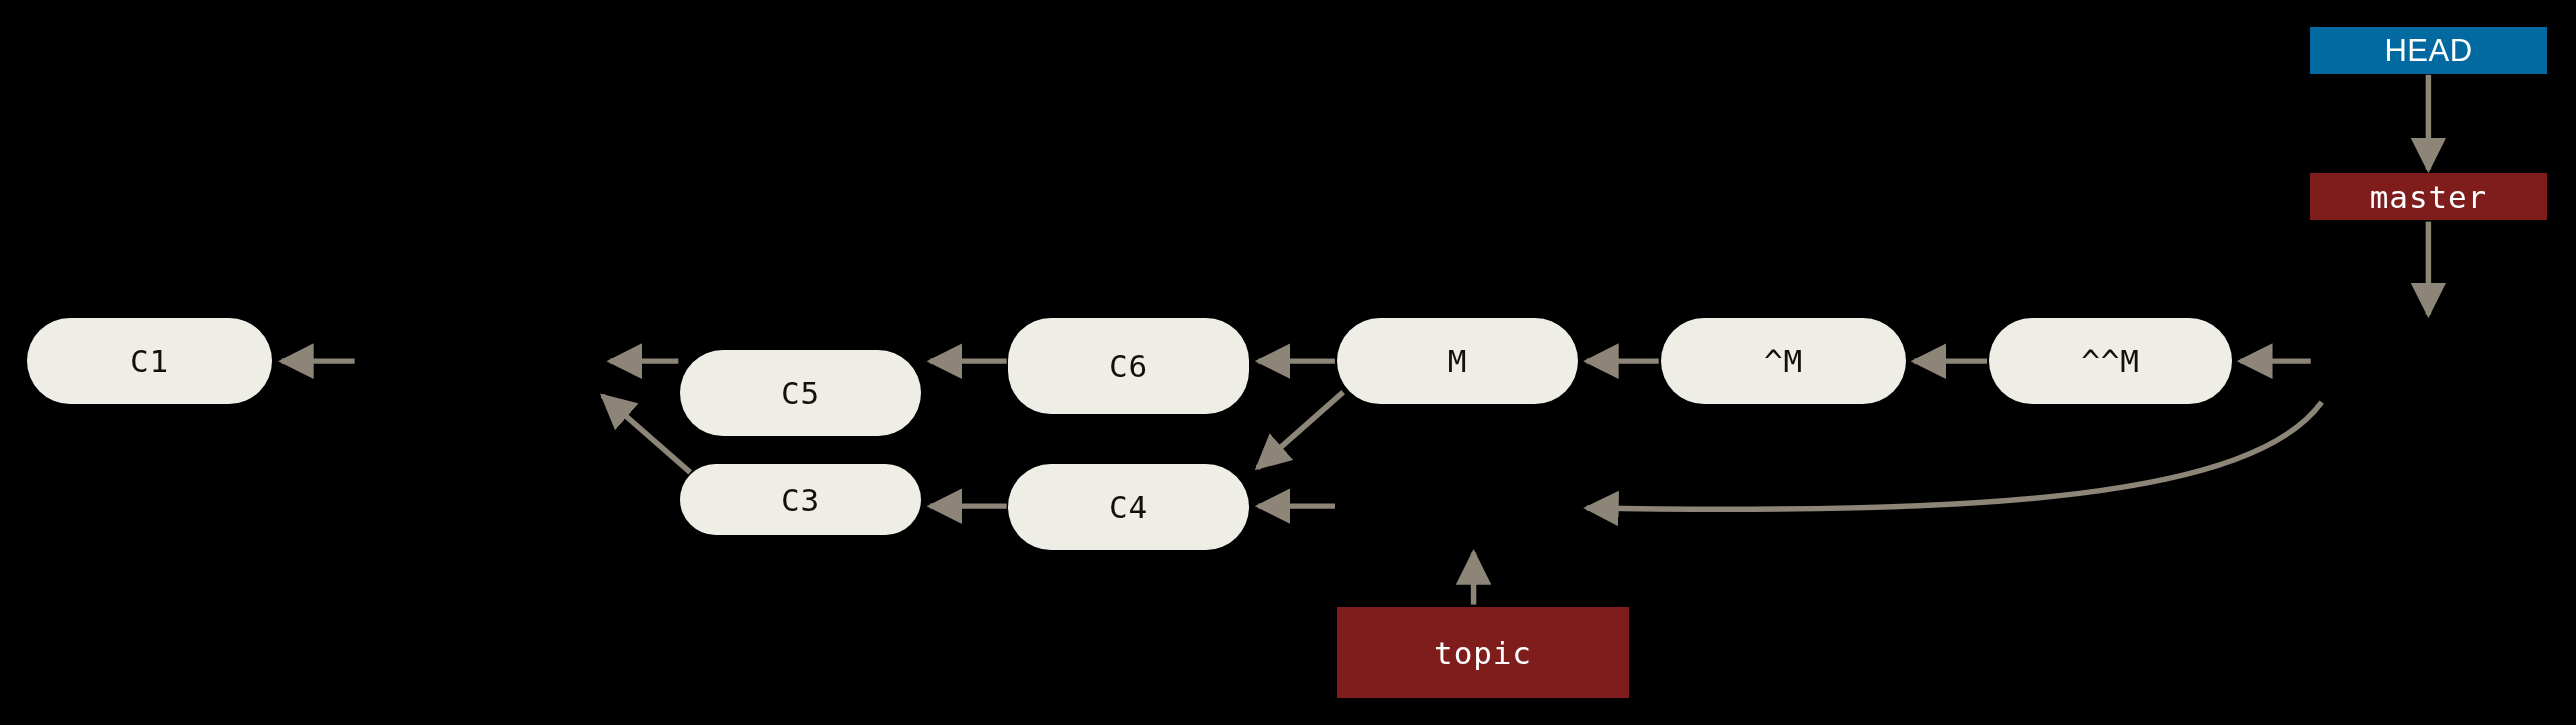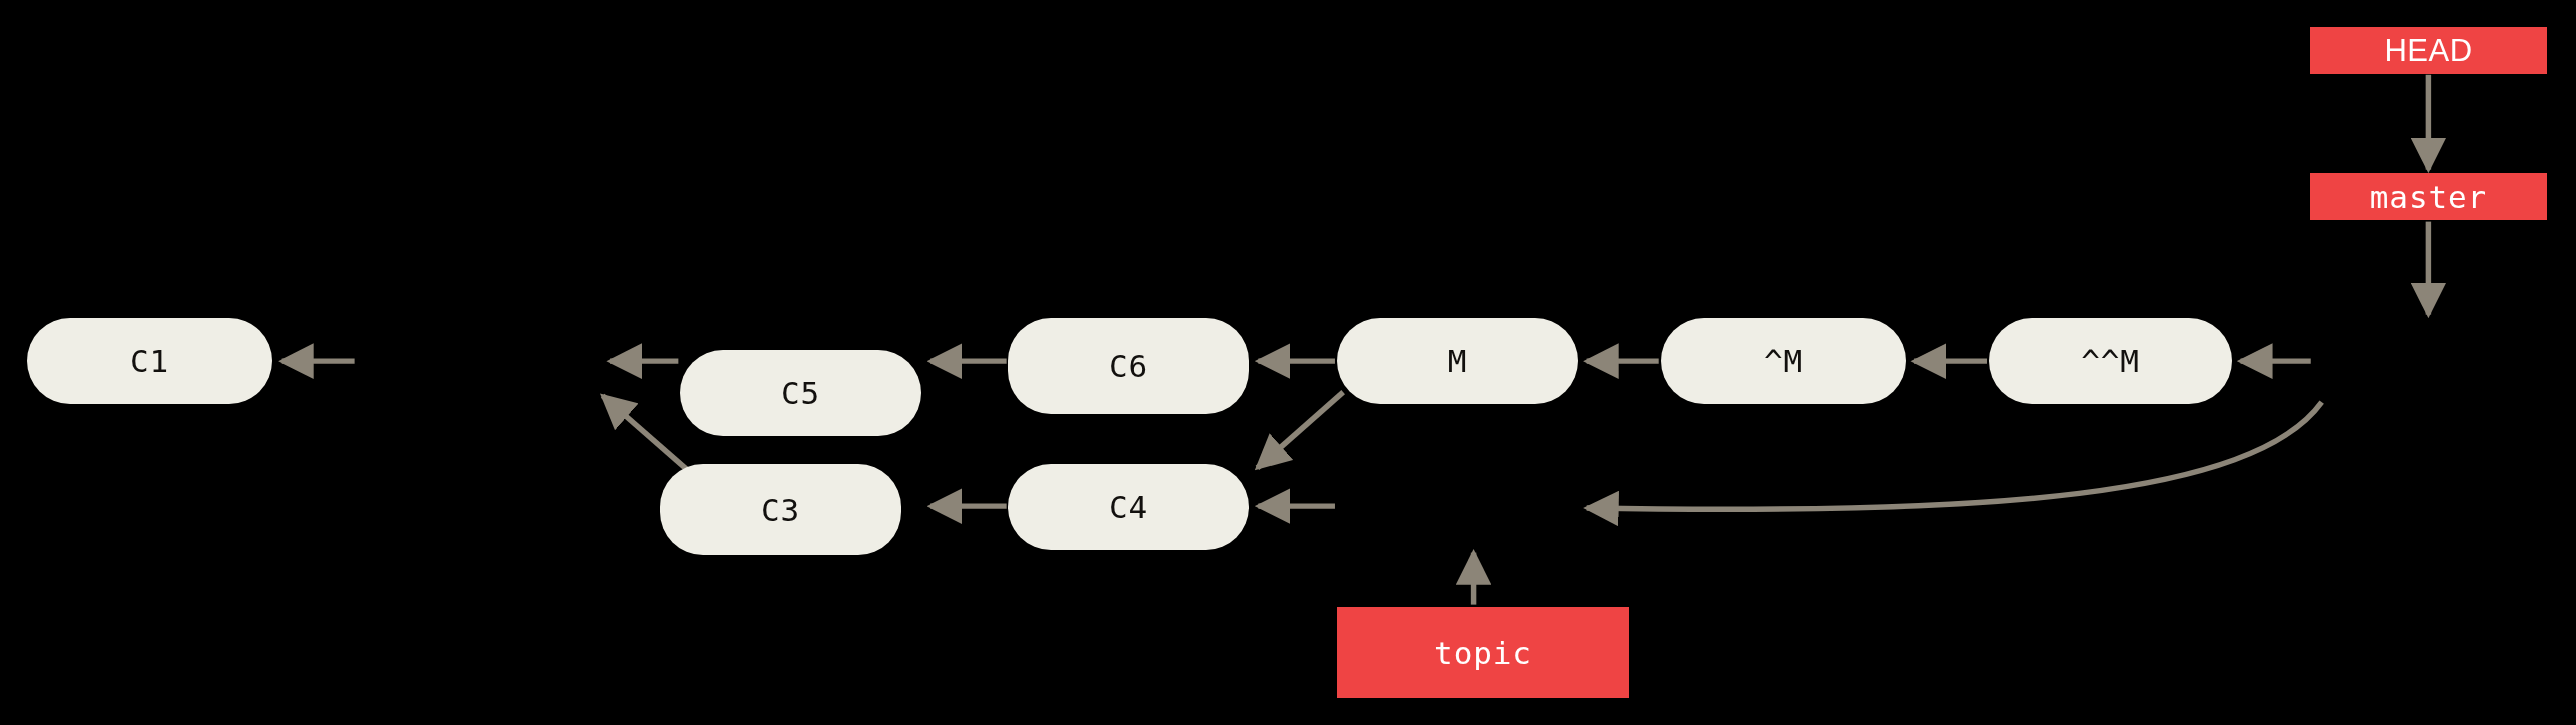--- a/index.html
+++ b/index.html
@@ -38,27 +38,27 @@
   }
   .reflabel {
     position: absolute;
     display: flex;
     align-items: center;
     justify-content: center;
     color: #FFFFFF;
     box-sizing: border-box;
   }
   .reflabel.head {
-    background: #ef4444;
+    background: #0369a1;
     font-family: "Liberation Sans", sans-serif;
     font-size: 31px;
     letter-spacing: 0.5px;
   }
   .reflabel.branch {
-    background: #ef4444;
+    background: #7f1d1d;
     font-family: "DejaVu Sans Mono", monospace;
     font-size: 31px;
     letter-spacing: 0.9px;
   }
 </style>
 </head>
 <body>
 
 <div id="stage">
 
@@ -93,21 +93,21 @@
     <line x1="1615" y1="663" x2="1615" y2="606" stroke="#8C8578" stroke-width="6" marker-end="url(#ah)"></line>
   </svg>
 
   <div class="commit" style="left:27px; top:318px; width:245px; height:86px;">C1</div>
   <div class="commit" style="left:680px; top:318px; width:241px; height:86px;margin-top:32px;">C5</div>
   <div class="commit" style="left:1008px; top:318px; width:241px; height:96px;">C6</div>
   <div class="commit" style="left:1337px; top:318px; width:241px; height:86px;">M</div>
   <div class="commit" style="left:1661px; top:318px; width:245px; height:86px;">^M</div>
   <div class="commit" style="left:1989px; top:318px; width:243px; height:86px;">^^M</div>
 
-  <div class="commit" style="left:660px; top:464px; width:241px; height:91px;">C3</div>
+  <div class="commit" style="left:680px; top:464px; width:241px; height:71px;">C3</div>
   <div class="commit" style="left:1008px; top:464px; width:241px; height:86px;">C4</div>
 
   <div class="reflabel head" style="left:2310px; top:27px; width:237px; height:47px;">HEAD</div>
   <div class="reflabel branch" style="left:2310px; top:173px; width:237px; height:47px;">master</div>
   <div class="reflabel branch" style="left:1337px; top:607px; width:292px; height:91px;">topic</div>
 
 </div>
 
 
 </body></html>

